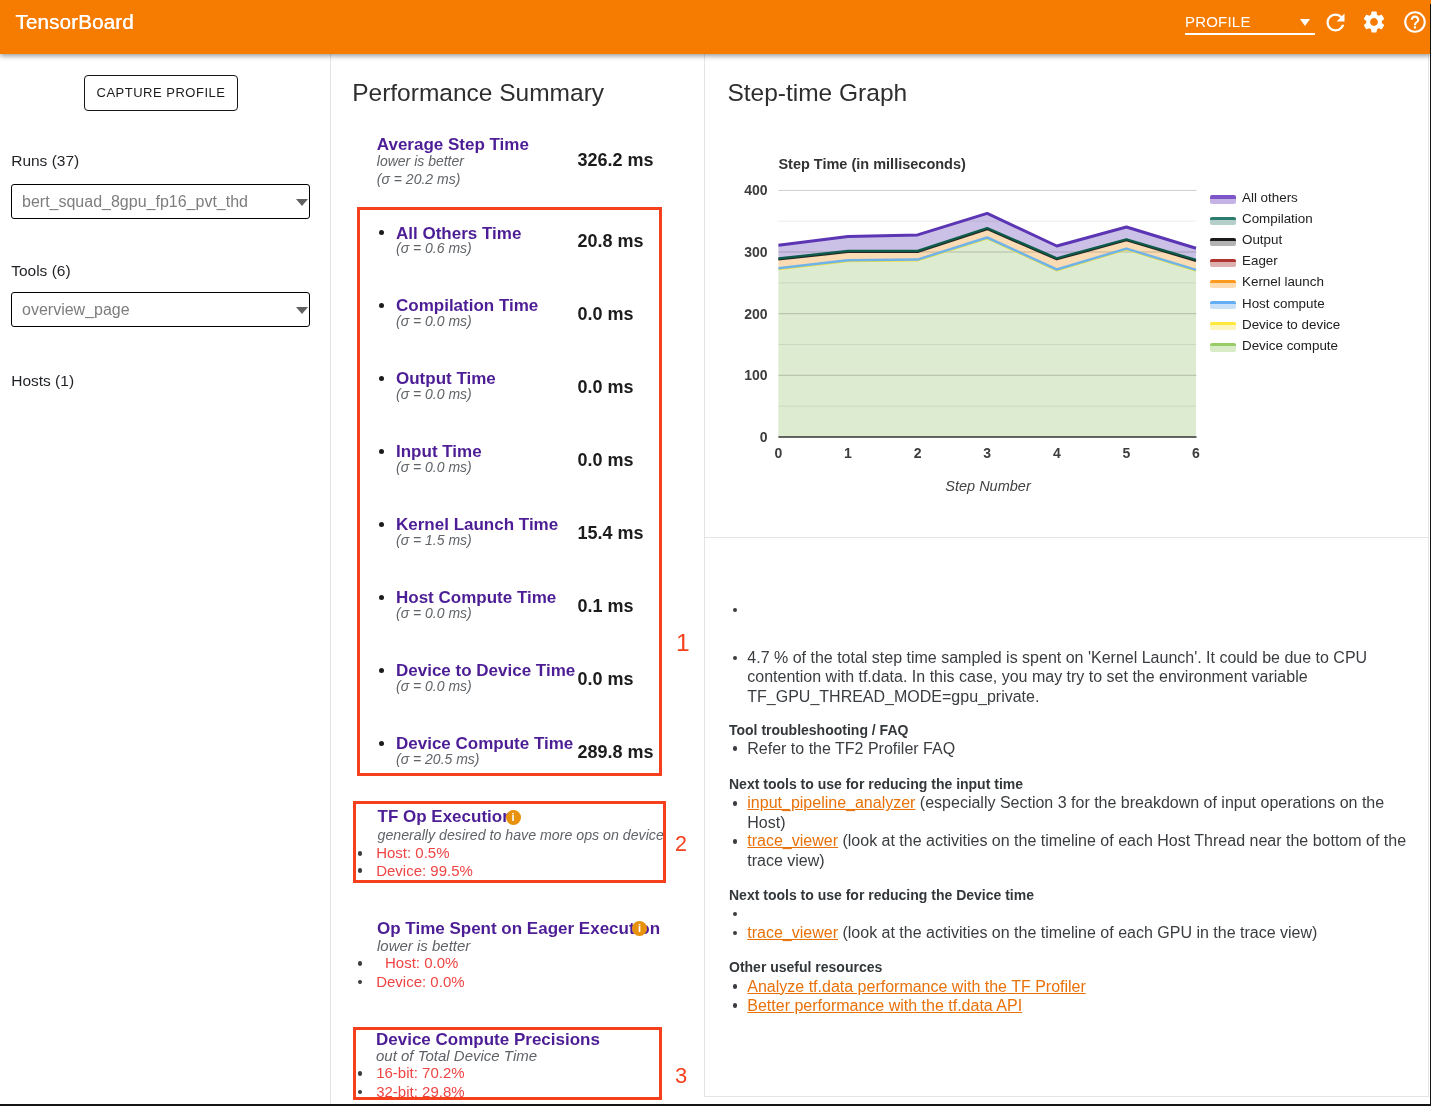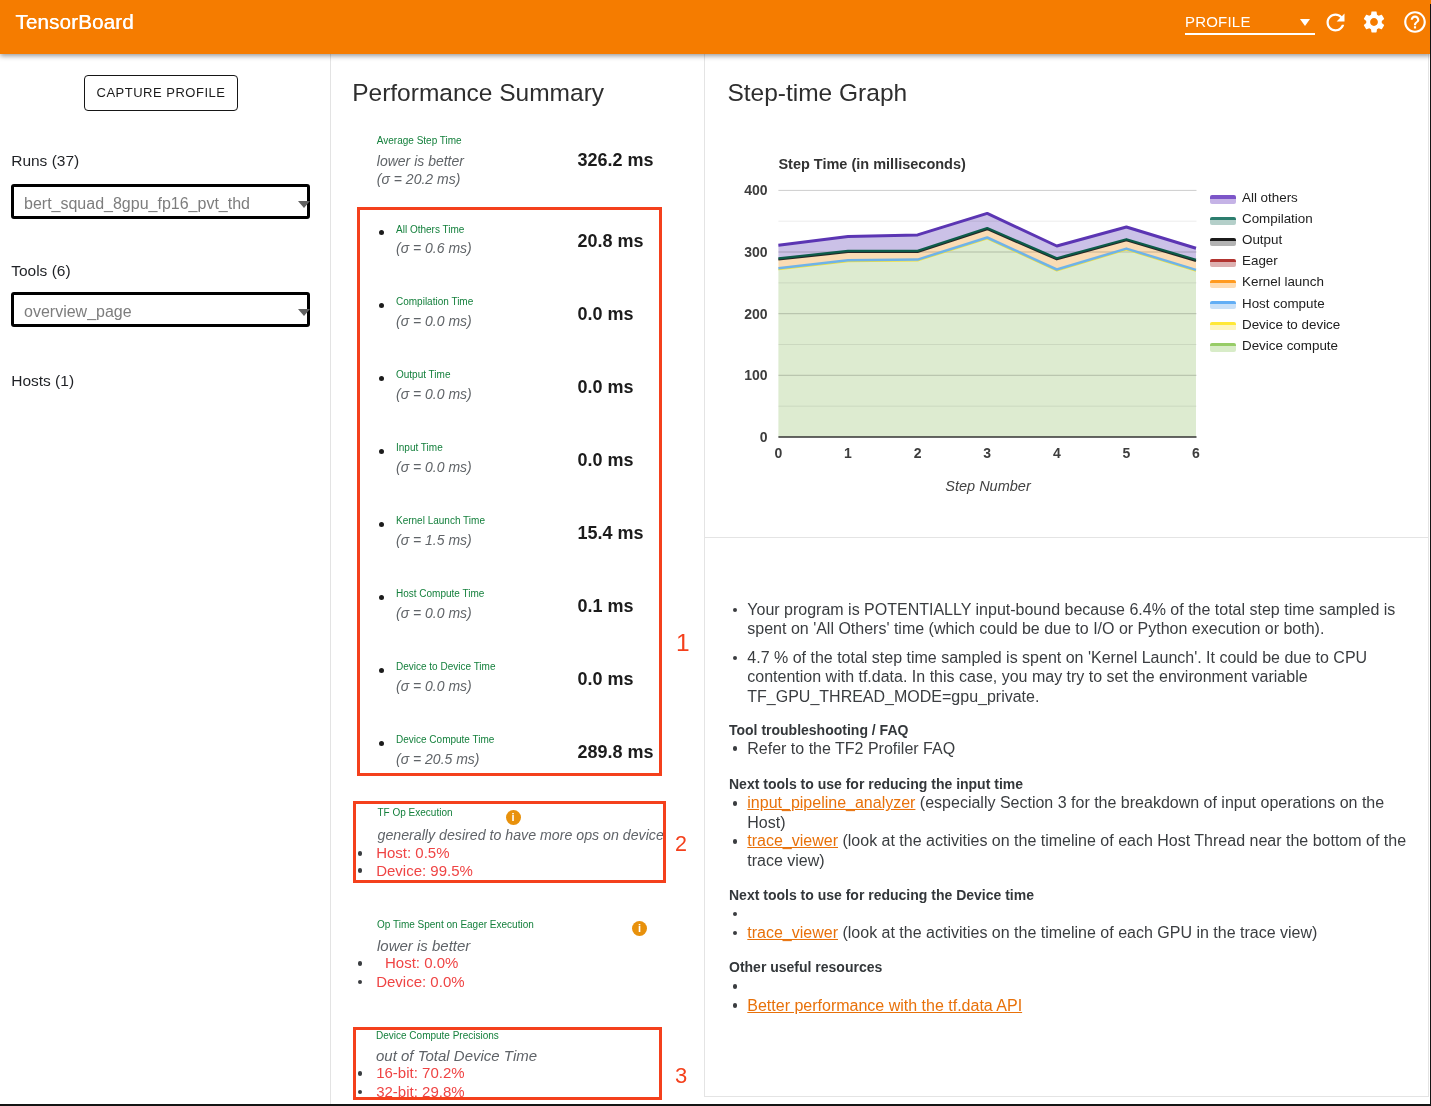--- a/index.html
+++ b/index.html
@@ -9,27 +9,27 @@
 
 #hdr{position:absolute;left:0;top:0;width:1431px;height:54px;background:#f57c00;box-shadow:0 2px 5px rgba(0,0,0,.4);z-index:5}
 #tbtitle{position:absolute;left:15.3px;top:10.1px;font-size:20.5px;color:#fff;letter-spacing:.2px;text-shadow:.4px 0 0 #fff}
 #profile{position:absolute;left:1185px;top:12.8px;font-size:15px;letter-spacing:.2px;color:#fff}
 #punder{position:absolute;left:1184.5px;top:33px;width:130px;height:1.5px;background:#fff}
 #ptri{position:absolute;left:1300px;top:18.5px;width:0;height:0;border-left:5.5px solid transparent;border-right:5.5px solid transparent;border-top:7px solid #fff}
 .hicon{position:absolute;top:9px;width:26px;height:26px}
 
 #capbtn{position:absolute;left:84px;top:75px;width:154px;height:36px;border:1px solid #161616;border-radius:4px;background:#fff;font-size:13px;letter-spacing:.5px;color:#1b1b1b;text-align:center;line-height:34px}
 .lbl{position:absolute;left:11.2px;font-size:15.5px;color:#1f2125}
-.sel{position:absolute;left:11px;width:299px;height:35px;border:3px solid #000000;border-radius:3px;background:#fff}
+.sel{position:absolute;left:11px;width:299px;height:35px;border:1px solid #000000;border-radius:3px;background:#fff}
 .sel span{position:absolute;left:10px;top:7.5px;font-size:16px;color:#7d7d7d}
 .stri{position:absolute;left:283.5px;top:14px;width:0;height:0;border-left:6.5px solid transparent;border-right:6.5px solid transparent;border-top:7.5px solid #616161}
 #vdiv{position:absolute;left:330px;top:54px;width:1px;height:1052px;background:#e3e3e3}
 
 .h2{position:absolute;font-size:24.5px;color:#2e2e2e}
-.mt{position:absolute;font-size:10px;font-weight:400;color:#15803d;white-space:nowrap}
+.mt{position:absolute;font-size:17px;font-weight:700;color:#4c1d95;white-space:nowrap}
 .sg{position:absolute;font-size:14px;font-style:italic;color:#606468;white-space:nowrap}
 .vl{position:absolute;left:577.5px;font-size:18px;font-weight:700;color:#1c1c1c;white-space:nowrap}
 .dot{position:absolute;width:5px;height:5px;border-radius:50%;background:#1c1c1c}
 .redbox{position:absolute;border:3px solid #f4401c;z-index:2}
 .rednum{position:absolute;font-size:24px;color:#f4401c;line-height:28px}
 .ital{position:absolute;font-size:14px;font-style:italic;color:#5f6368;white-space:nowrap}
 .bt{position:absolute;font-size:15px;color:#ef4444;white-space:nowrap}
 .info{position:absolute;width:15px;height:15px;border-radius:50%;background:#e8910c}
 .info:after{content:"i";position:absolute;left:0;top:0;width:15px;text-align:center;font-size:11px;line-height:15px;font-weight:700;color:#fff;font-style:normal}
 
@@ -246,35 +246,35 @@
       <b style="background:#fdf5c0"></b>
     </div>
     <div class="lgt" style="top:316.6px">Device to device</div>
 <div class="lg" style="top:343.1px">
       <i style="background:#97cc67"></i>
       <b style="background:#d8ecc8"></b>
     </div>
     <div class="lgt" style="top:337.7px">Device compute</div>
 
 <div class="rdot" style="top:607.6px"></div>
-<div class="rb" style="top:599.8px">Your program is POTENTIALLY input-bound because 6.4% of the total step time sampled is<br>spent on 'All Others' time (which could be due to I/O or Python execution or both).</div>
 <div class="rdot" style="top:655.7px"></div>
 <div class="rb" style="top:647.9px">4.7 % of the total step time sampled is spent on 'Kernel Launch'. It could be due to CPU<br>contention with tf.data. In this case, you may try to set the environment variable<br>TF_GPU_THREAD_MODE=gpu_private.</div>
 <div class="rh" style="top:722.4px">Tool troubleshooting / FAQ</div>
 <div class="rdot" style="top:746.3px"></div>
 <div class="rb" style="top:738.5px">Refer to the TF2 Profiler FAQ</div>
 <div class="rh" style="top:775.6px">Next tools to use for reducing the input time</div>
 <div class="rdot" style="top:801.1px"></div>
 <div class="rb" style="top:793.3px"><span class="lk">input_pipeline_analyzer</span> (especially Section 3 for the breakdown of input operations on the<br>Host)</div>
 <div class="rdot" style="top:839px"></div>
 <div class="rb" style="top:831.2px"><span class="lk">trace_viewer</span> (look at the activities on the timeline of each Host Thread near the bottom of the<br>trace view)</div>
 <div class="rh" style="top:886.7px">Next tools to use for reducing the Device time</div>
 <div class="rdot" style="top:911.6px"></div>
 <div class="rdot" style="top:930.6px"></div>
 <div class="rb" style="top:922.8px"><span class="lk">trace_viewer</span> (look at the activities on the timeline of each GPU in the trace view)</div>
 <div class="rh" style="top:959.4px">Other useful resources</div>
 <div class="rdot" style="top:984.4px"></div>
+<div class="rb" style="top:976.6px"><span class="lk">Analyze tf.data performance with the TF Profiler</span></div>
 <div class="rdot" style="top:1003.3px"></div>
 <div class="rb" style="top:995.5px"><span class="lk">Better performance with the tf.data API</span></div>
 
 <div id="edgeR"></div>
 <div id="edgeB"></div>
 </div>
 
 </body></html>

